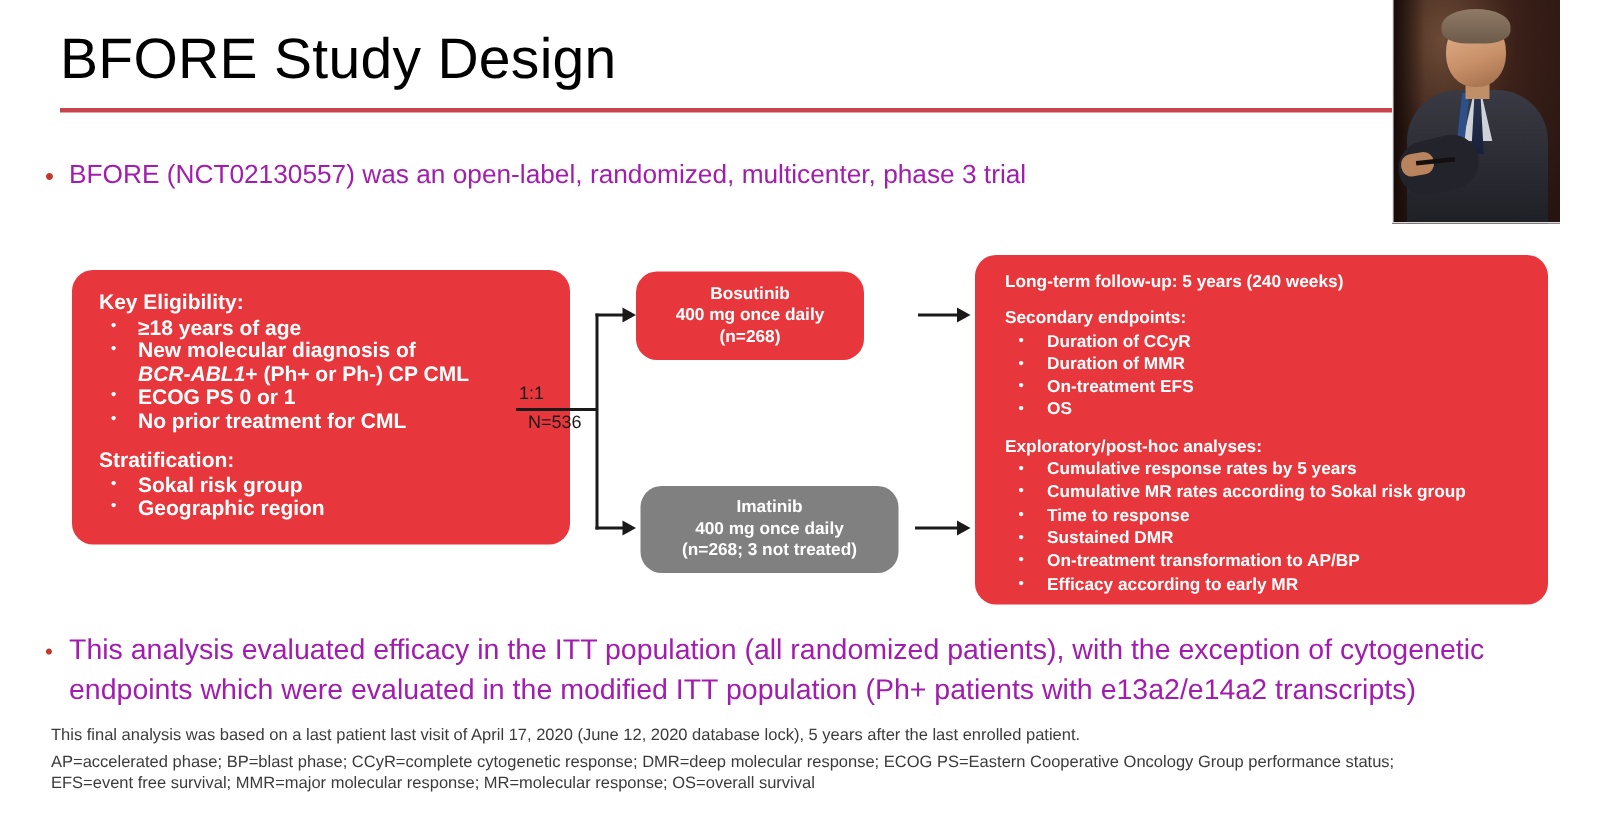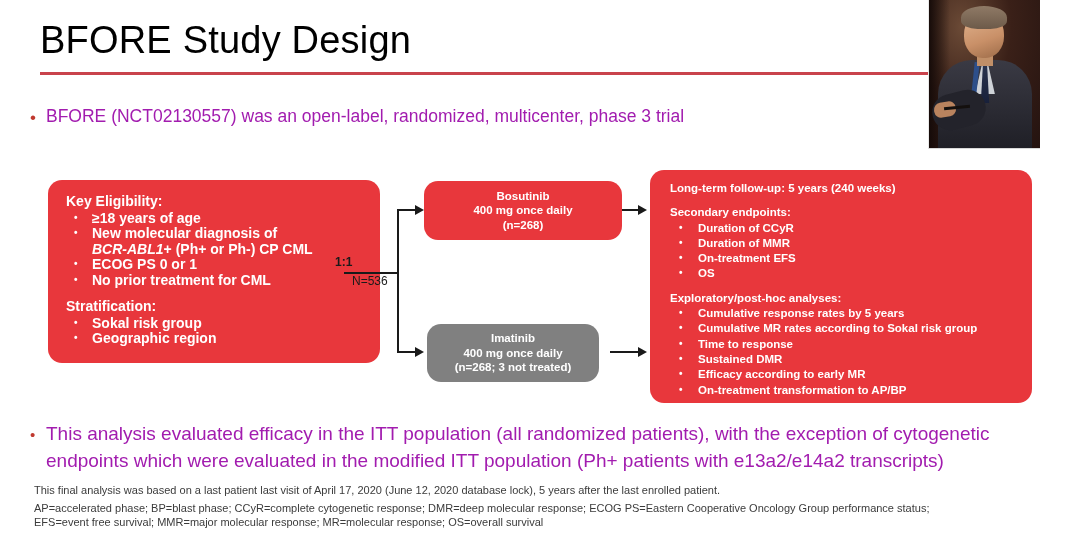--- a/index.html
+++ b/index.html
@@ -64,21 +64,21 @@
   }
   #eligibility-box li::before{
     content:"\2022";position:absolute;left:8px;top:-1px;font-size:10px;
   }
   #eligibility-box li.cont{padding-left:26px;}
   #eligibility-box li.cont::before{content:"";}
   #eligibility-box .gap{height:11px;}
   .ital{font-style:italic;}
 
   #bosutinib-box{
-    left:424px;top:181px;width:198px;height:59px;
+    left:424px;top:181px;width:152px;height:59px;
     display:flex;flex-direction:column;align-items:center;justify-content:center;
     font-size:11.5px;line-height:14.5px;text-align:center;
   }
   #imatinib-box{
     left:427px;top:324px;width:172px;height:58px;
     display:flex;flex-direction:column;align-items:center;justify-content:center;
     font-size:11.5px;line-height:14.5px;text-align:center;
   }
 
   #outcomes-box{
@@ -108,21 +108,21 @@
        border-left:9px solid #1a1a1a;}
   #arw-up{left:415px;top:205px;}
   #arw-down{left:415px;top:347px;}
   #arw-out-top{left:638px;top:205px;}
   #arw-out-bot{left:638px;top:347px;}
 
   .conn-label{
     position:absolute;color:#1a1a1a;font-size:12px;line-height:15px;
     white-space:nowrap;
   }
-  #label-ratio{left:335px;top:255px;font-weight:bold;}
+  #label-ratio{left:346px;top:255px;}
   #label-n{left:352px;top:274px;}
 
   
   .footnotes{
     position:absolute;left:34px;top:483px;width:1020px;
     color:#3b3b3b;font-size:11px;line-height:14.6px;
   }
   .footnotes div{white-space:nowrap;}
   .fn-line1{margin-bottom:3px;}
 
@@ -257,22 +257,22 @@
       <li>On-treatment EFS</li>
       <li>OS</li>
     </ul>
     <div class="gap"></div>
     <div class="hdr">Exploratory/post-hoc analyses:</div>
     <ul>
       <li>Cumulative response rates by 5 years</li>
       <li>Cumulative MR rates according to Sokal risk group</li>
       <li>Time to response</li>
       <li>Sustained DMR</li>
+      <li>On-treatment transformation to AP/BP</li>
       <li>Efficacy according to early MR</li>
-      <li>On-treatment transformation to AP/BP</li>
     </ul>
   </div>
 
   <div class="bullet-row" id="mid-bullet">
     <span class="bullet-dot">•</span>
     <span class="bullet-text">This analysis evaluated efficacy in the ITT population (all randomized patients), with the exception of cytogenetic endpoints which were evaluated in the modified ITT population (Ph+ patients with e13a2/e14a2 transcripts)</span>
   </div>
 
   <div class="footnotes">
     <div class="fn-line1">This final analysis was based on a last patient last visit of April 17, 2020 (June 12, 2020 database lock), 5 years after the last enrolled patient.</div>

